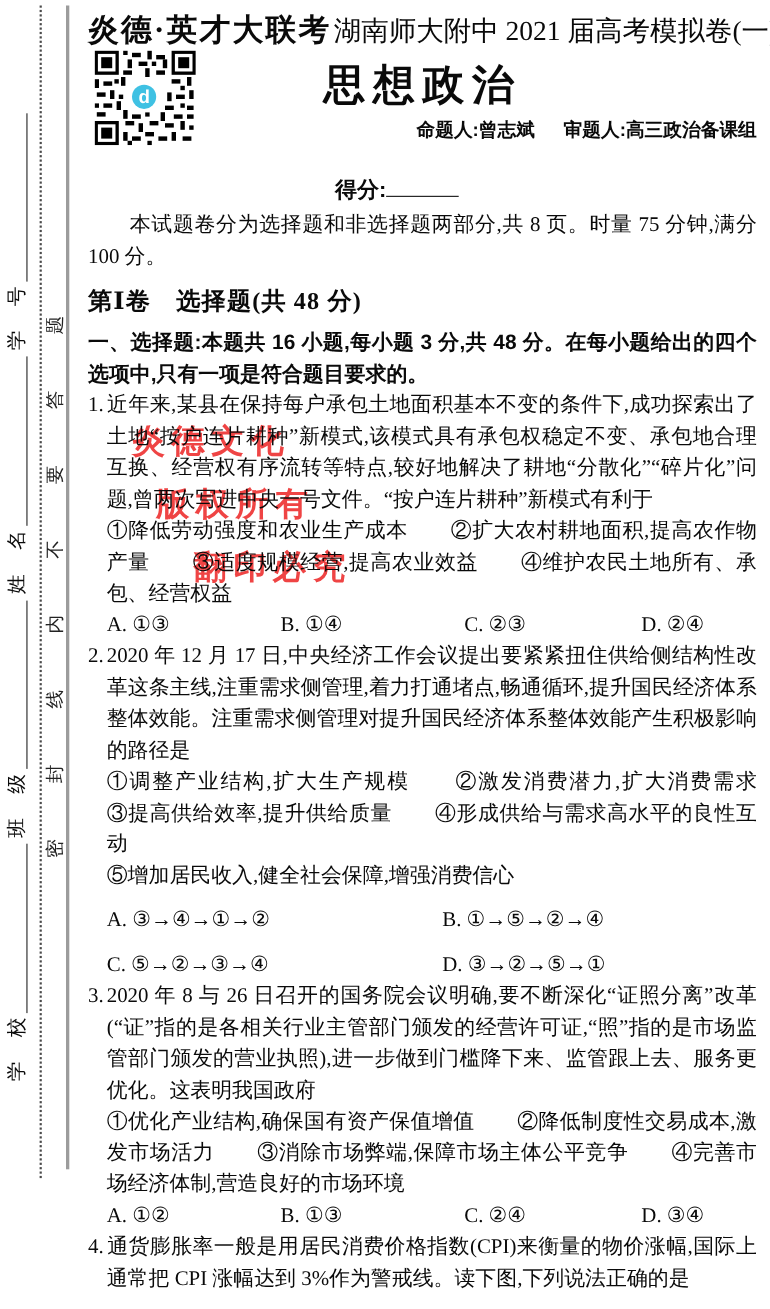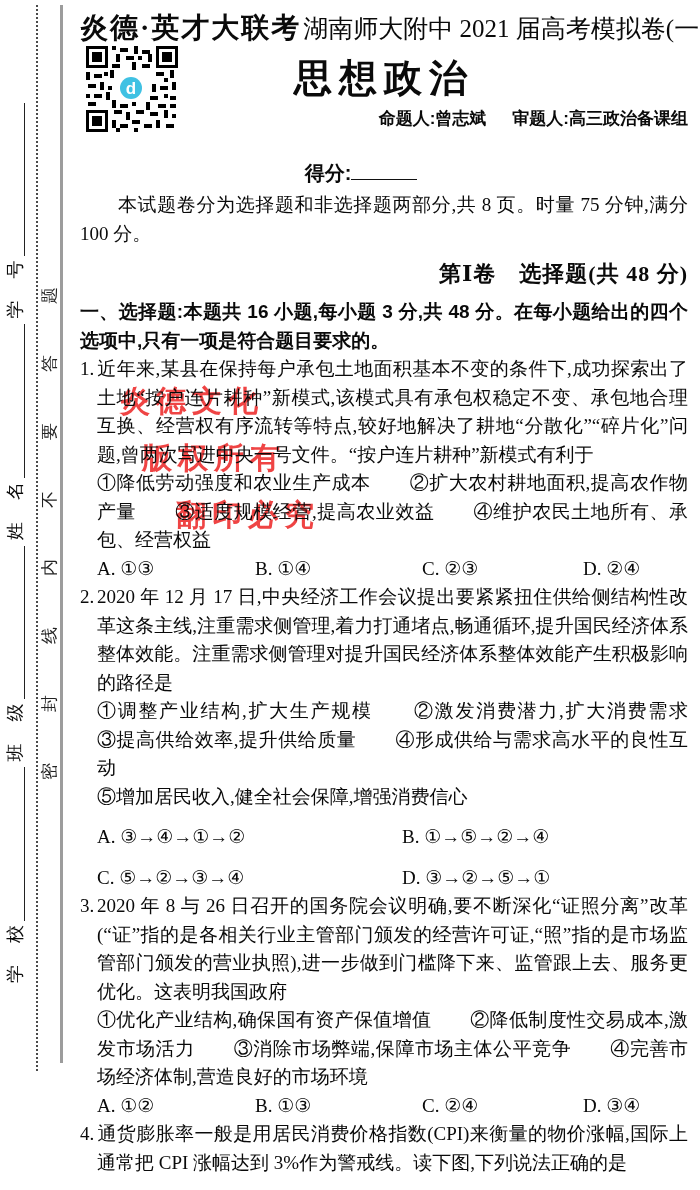--- a/index.html
+++ b/index.html
@@ -44,21 +44,21 @@
     font-size:38px;line-height:44px;font-weight:bold;letter-spacing:7px;}
   .setters{margin-top:6px;text-align:right;
     font-family:"Liberation Sans","DejaVu Sans",sans-serif;
     font-weight:bold;font-size:17px;line-height:26px;}
   .setters .gap{display:inline-block;width:26px;}
   .score-row{margin-top:16px;text-align:center;padding-right:46px;
     font-family:"Liberation Sans","DejaVu Sans",sans-serif;
     font-weight:bold;font-size:20px;line-height:26px;}
   .score-line{display:inline-block;width:66px;border-bottom:1.5px solid #111;height:18px;}
   .intro{margin:5px 0 0;text-indent:2em;}
-  .part-head{margin:8px 0 0;text-align:right;font-size:22px;line-height:36px;font-weight:bold;letter-spacing:1px;}
+  .part-head{margin:8px 0 0;text-align:left;font-size:22px;line-height:36px;font-weight:bold;letter-spacing:1px;}
   .sec-intro{margin:6px 0 0;font-family:"Liberation Sans","DejaVu Sans",sans-serif;font-weight:bold;font-size:19px;}
   .question{padding-left:17px;margin:0;}
   .qnum{display:inline-block;width:17px;margin-left:-17px;}
   .question p{margin:0;}
   .opts{display:grid;line-height:28.5px;gap:12px;}
   .opts.four{grid-template-columns:146px 155px 149px auto;}
   .opts.two{grid-template-columns:293px auto;margin-top:12px;}
   .page-footer{margin-top:13px;text-align:center;font-size:18.5px;line-height:24px;}
 </style>
 </head>

